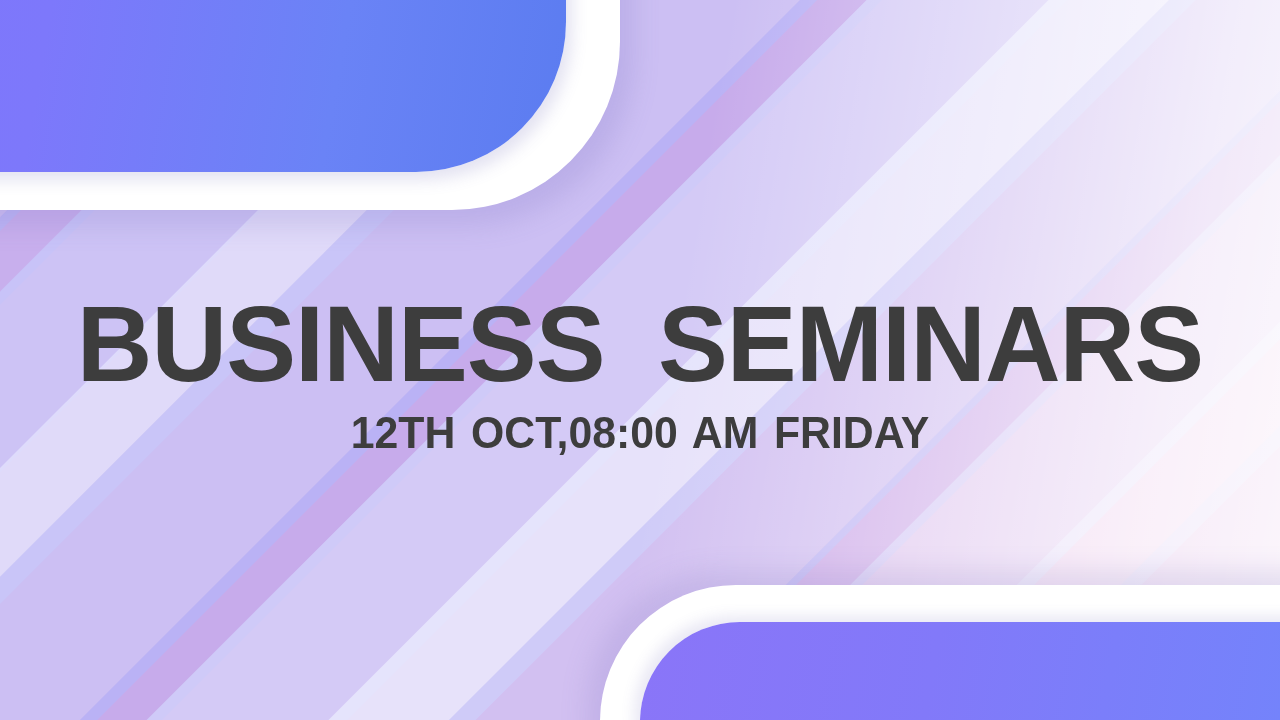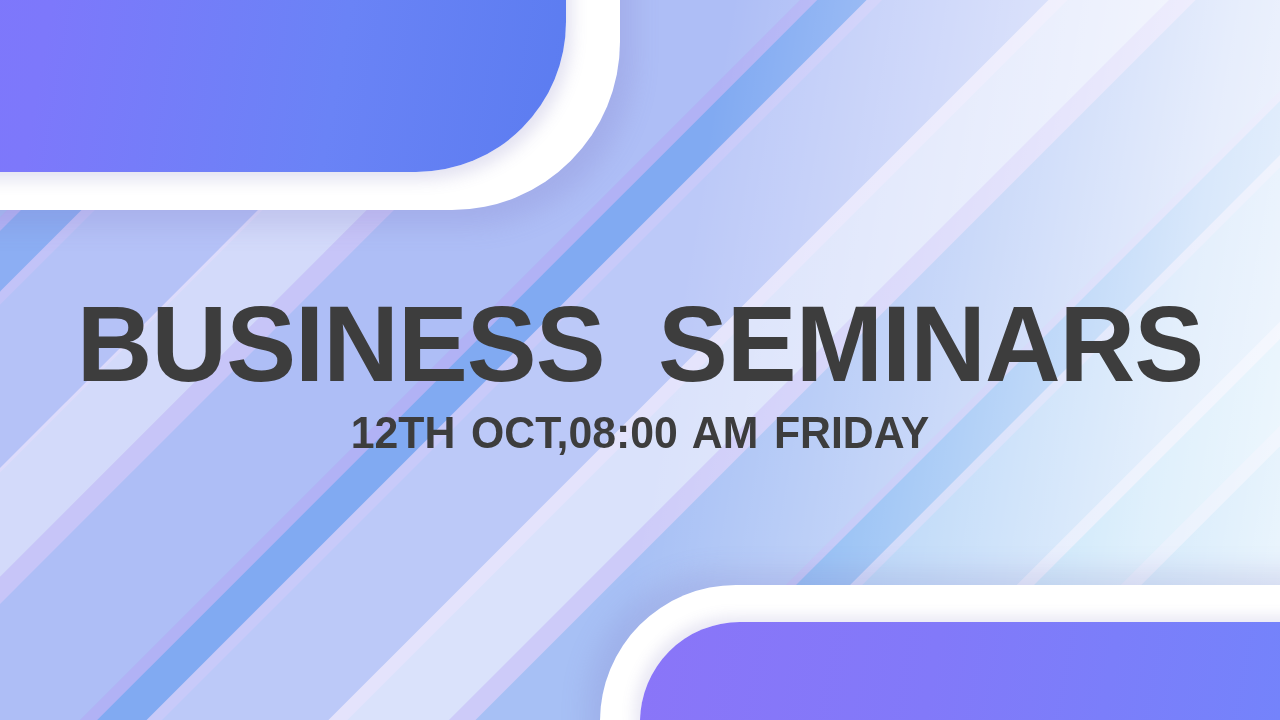--- a/index.html
+++ b/index.html
@@ -7,21 +7,21 @@
     margin: 0;
     padding: 0;
     background: #ffffff;
   }
 
   #banner {
     position: relative;
     width: 1280px;
     height: 720px;
     overflow: hidden;
-    background: #0ea5e9;
+    background: #f9a8d4;
     font-family: "Liberation Sans", sans-serif;
   }
 
   
   .stripe-layer {
     position: absolute;
     left: 0;
     top: 0;
     width: 1280px;
     height: 720px;

